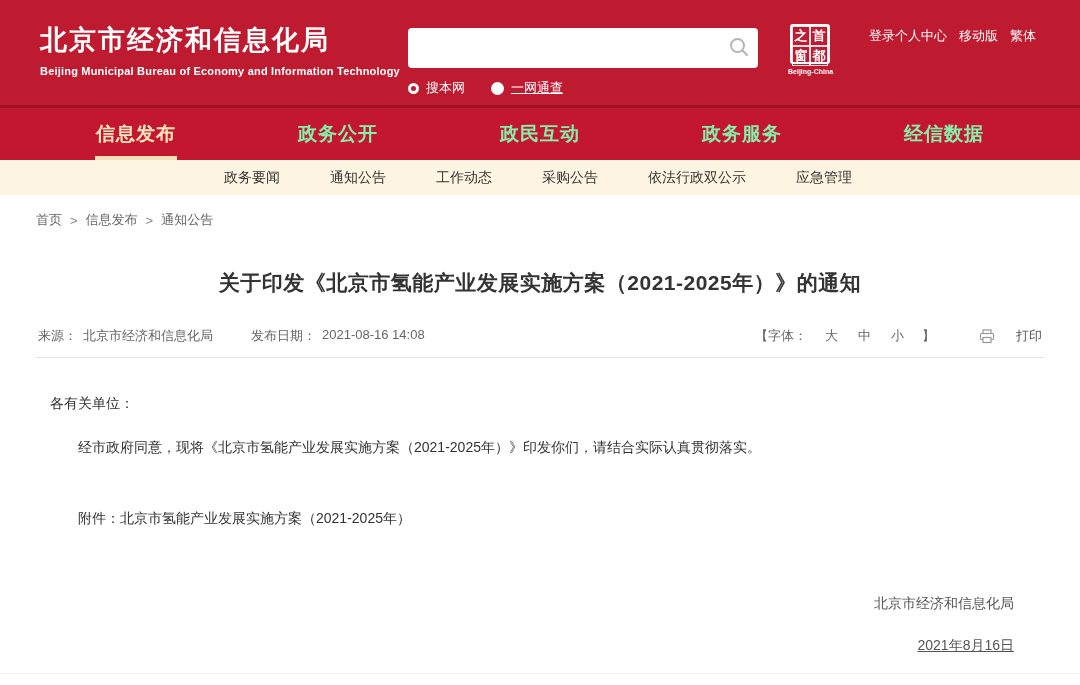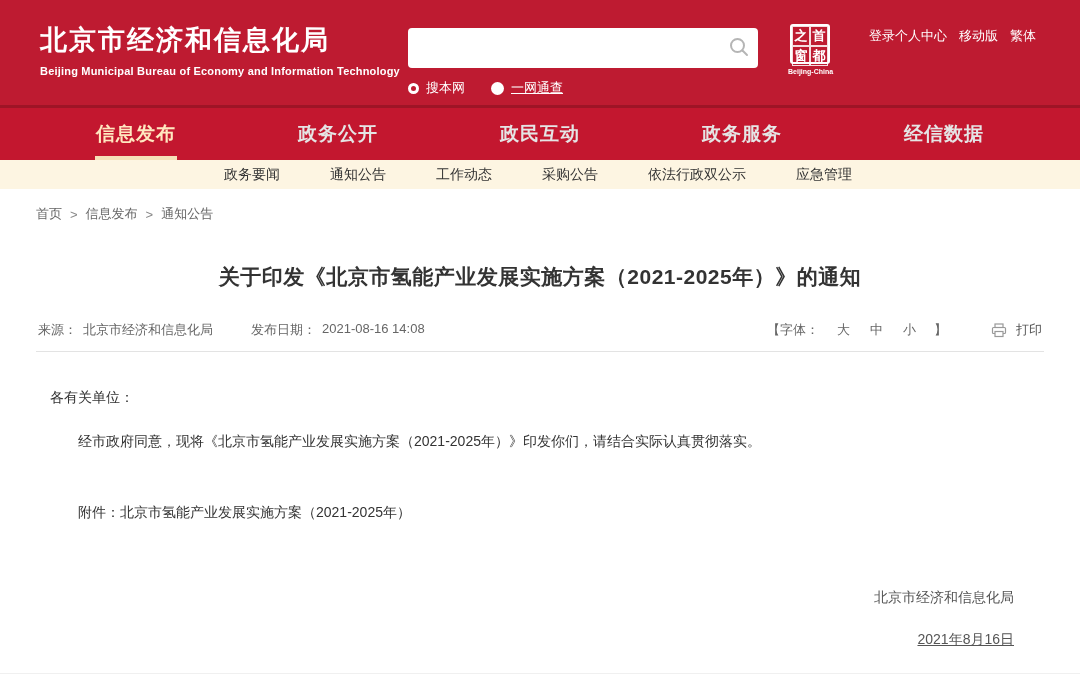--- a/index.html
+++ b/index.html
@@ -32,45 +32,45 @@
 
   .quick-links { position:absolute; top:27px; left:845px; display:flex; gap:38px; }
   .ql-col { display:flex; gap:12px; font-size:13px;margin-left:24px; }
   .ql-col a { color:#fff; text-decoration:none; cursor:pointer; white-space:nowrap; }
 
   .red-divider { height:3px; background:#9E1426; }
 
   
   .main-nav { height:52px; background:#C3172F; display:flex; padding:0 35px; }
   .nav-item { width:202px; display:flex; align-items:center; justify-content:center; position:relative;
-    color:#e5e5e5; font-size:19px; font-weight:bold; letter-spacing:1px; cursor:pointer; }
+    color:#86efac; font-size:19px; font-weight:bold; letter-spacing:1px; cursor:pointer; }
   .nav-item.active { color:#FFE8C0; }
   .nav-item.active::after { content:""; position:absolute; bottom:0; left:50%; transform:translateX(-50%);
     width:82px; height:4px; background:#F6E0B8; }
 
   
-  .sub-nav { height:29px; background:#FDF5E2; display:flex; align-items:center; gap:50px;
+  .sub-nav { height:35px; background:#FDF5E2; display:flex; align-items:center; gap:50px;
     padding-left:224px; font-size:14px; color:#333; }
   .sub-nav .sn-item { cursor:pointer; white-space:nowrap; }
 
   
   .breadcrumb { margin:16px 0 0 36px; font-size:13px; color:#666; display:flex; gap:8px; align-items:center; }
   .breadcrumb .crumb { cursor:pointer; }
   .breadcrumb .sep { color:#888; }
 
   
   .article { margin:4px 26px; }
   .article-title { margin-top:40px; text-align:center; font-size:21px; font-weight:bold; color:#333; letter-spacing:0.5px; }
   .meta-row { margin-top:30px; display:flex; align-items:center; font-size:13px; color:#666; padding:0 12px; }
   .meta-left { display:flex; gap:38px; }
   .meta-item { display:flex; gap:6px; }
   .meta-right { margin-left:auto; display:flex; align-items:center; gap:44px; }
   .font-size-ctl { display:flex; align-items:center; gap:16px; color:#666; }
   .fs-opt { cursor:pointer; padding:0 2px; }
-  .print-btn { display:flex; align-items:center; gap:9px; color:#555; cursor:pointer; }
+  .print-btn { display:flex; align-items:center; gap:21px; color:#555; cursor:pointer; }
   .meta-hr { margin:12px 10px 0 10px; border:none; border-top:1px solid #E3E3E3; }
 
   .body-text { margin:34px 24px 0 24px; font-size:14px; color:#333; line-height:1.6; }
   .salutation { }
   .paragraph { margin-top:22px; text-indent:28px; }
   .attachment { margin-top:48px; text-indent:28px; }
 
   .signature { margin:66px 40px 0 0; text-align:right; font-size:14px; color:#555; }
   .sig-date { margin-top:24px;text-decoration:underline; }
 

